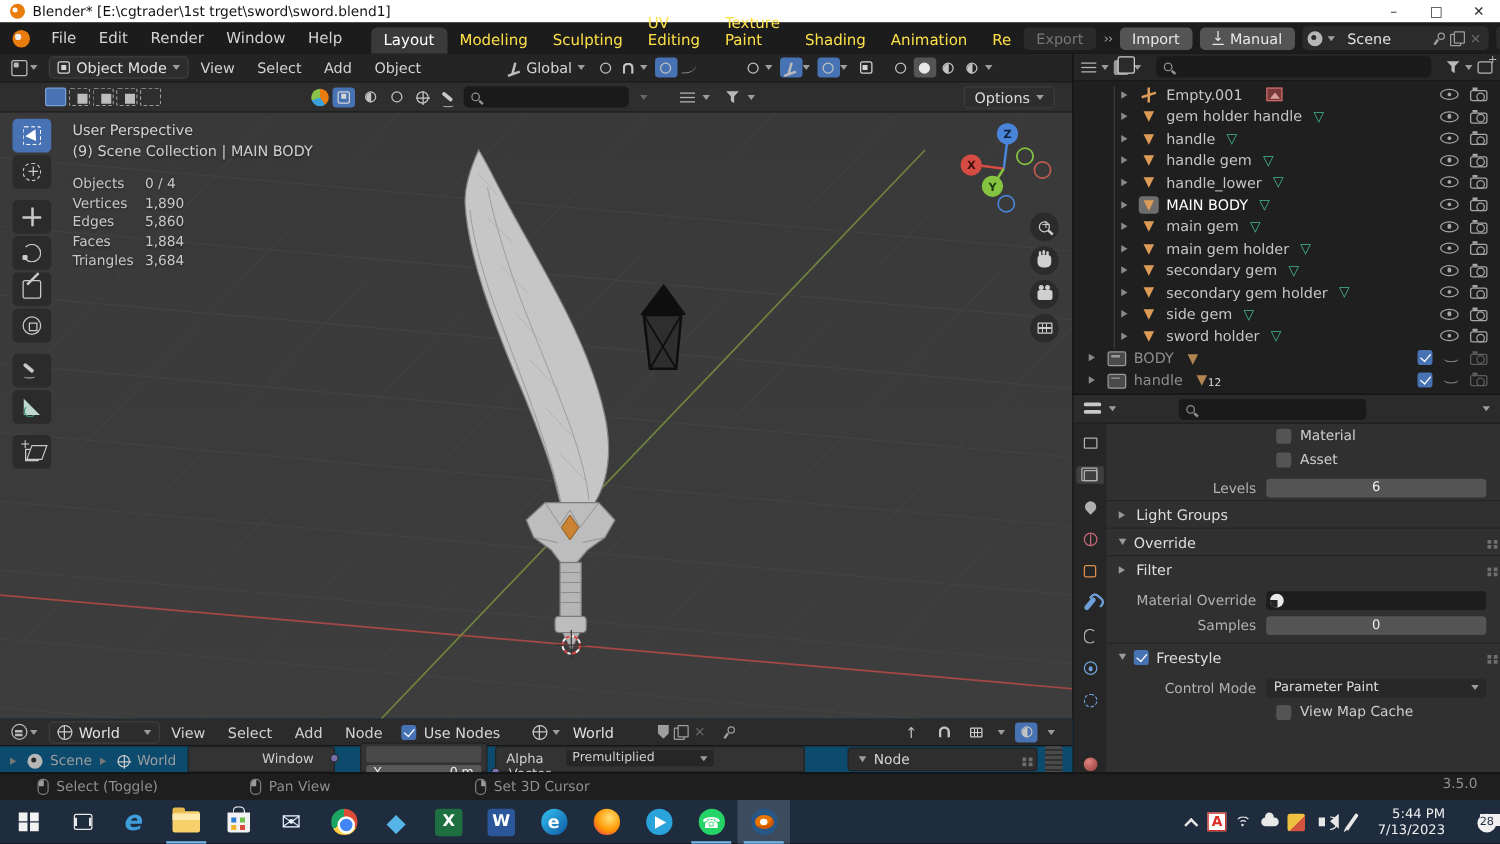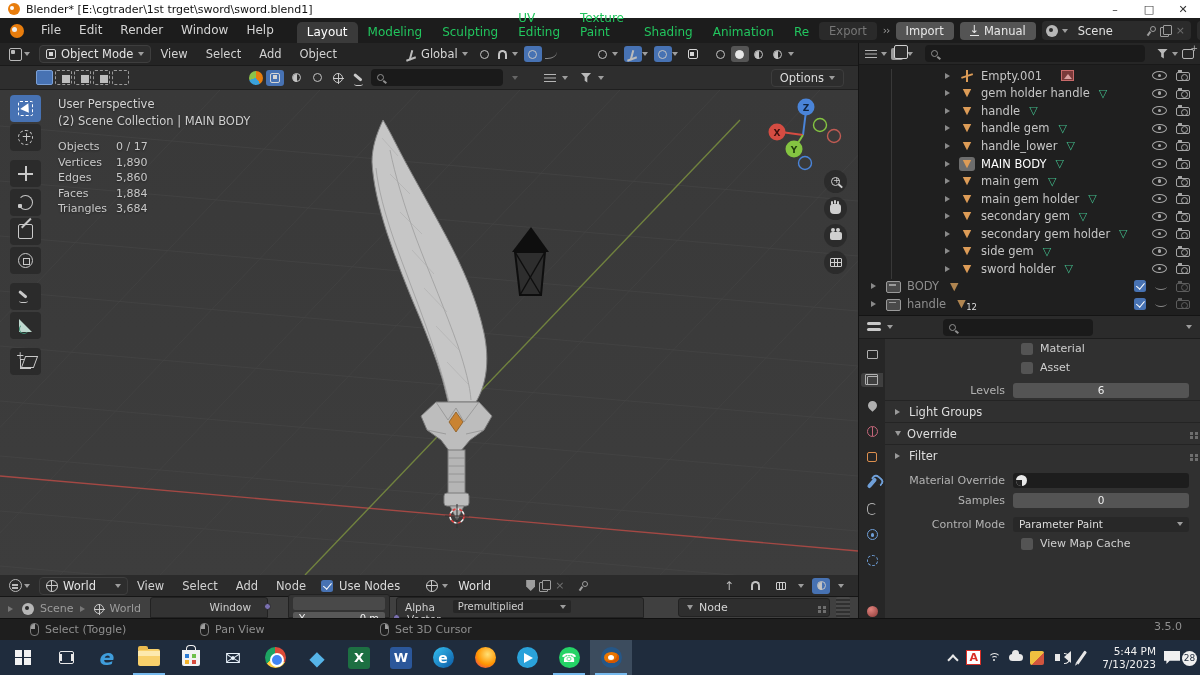--- a/index.html
+++ b/index.html
@@ -11,21 +11,21 @@
 .blogo{width:12px;height:12px;border-radius:50%;background:#e87d0d;position:relative;margin:0 6px 0 8px;}
 .blogo::after{content:"";position:absolute;left:2px;top:3px;width:4px;height:4px;border-radius:50%;background:#fff;}
 .wbtns{margin-left:auto;display:flex;}
 .wbtn{width:34px;height:18px;display:flex;align-items:center;justify-content:center;font-size:11px;color:#333;}
 
 .topbar{left:0;top:18px;width:1200px;height:25px;background:#1c1c1c;display:flex;align-items:center;}
 .blogo2{width:14px;height:14px;border-radius:50%;background:#e87d0d;position:relative;margin:0 8px 0 10px;flex:none;}
 .blogo2::after{content:"";position:absolute;left:2px;top:3px;width:5px;height:5px;border-radius:50%;background:#eee;}
 .menu-item{padding:0 9px;color:#d4d4d4;font-size:12px;line-height:25px;}
 .wtabs{display:flex;margin-left:14px;height:25px;align-items:flex-end;}
-.wtab{padding:3px 10px 4px;color:#22c55e;font-size:12px;border-radius:5px 5px 0 0;}
+.wtab{padding:3px 10px 4px;color:#fde047;font-size:12px;border-radius:5px 5px 0 0;}
 .wtab.active{background:#3a3a3a;color:#fff;}
 .tb-right{margin-left:auto;display:flex;align-items:center;gap:6px;padding-right:6px;}
 .btn{background:#545454;color:#e8e8e8;border-radius:4px;padding:2px 10px;font-size:11.5px;display:flex;align-items:center;gap:5px;}
 .btn.disabled{background:#2a2a2a;color:#777;}
 .chevs{color:#9a9a9a;font-size:11px;letter-spacing:-1px;}
 .dl{position:relative;font-size:11px;color:#e8e8e8;line-height:10px;border-bottom:1.5px solid #e8e8e8;}
 .idblock{display:flex;align-items:center;background:#2b2b2b;border-radius:4px;height:19px;padding:0 4px;gap:4px;}
 .idblock .nm{color:#e0e0e0;font-size:11.5px;padding:0 6px;min-width:70px;}
 .mini-ic{width:12px;height:12px;position:relative;flex:none;}
 .ic-scene{border-radius:50%;background:#b7b7b7;}
@@ -122,21 +122,21 @@
  linear-gradient(transparent 42%,#cfcfcf 42% 58%,transparent 58%);}
 
 .outliner{left:858px;top:43px;width:342px;height:272px;background:#1f1f1f;border-left:1px solid #141414;}
 .ol-head{height:22px;display:flex;align-items:center;gap:4px;padding:0 6px;background:#262626;border-bottom:1px solid #191919;}
 .ol-head .srch{flex:1;margin:0 8px;}
 .icon-newcol{width:12px;height:10px;border:1.4px solid #b5b5b5;border-radius:2px;position:relative;}
 .icon-newcol::after{content:"+";position:absolute;right:-5px;top:-7px;font-size:9px;color:#b5b5b5;}
 .ol-list{position:relative;padding-top:2px;}
 .guide{position:absolute;left:32px;top:4px;width:1px;height:210px;background:#383838;}
 .ol-row{height:17.55px;display:flex;align-items:center;position:relative;font-size:11.5px;color:#c5c5c5;}
-.ol-row.t-mesh,.ol-row.t-empty{padding-left:38px;margin-left:48px;}
+.ol-row.t-mesh,.ol-row.t-empty{padding-left:38px;}
 .ol-row.t-col{padding-left:12px;color:#8d8d8d;}
 .disc{width:0;height:0;border:3.5px solid transparent;border-left:5px solid #8a8a8a;margin-right:6px;flex:none;}
 .obj-ic{display:none;width:16px;height:14px;margin-right:6px;font-size:11px;line-height:14px;text-align:center;flex:none;}
 .t-mesh .ic-mesh{display:block;color:#dd9c57;}
 .t-empty .ic-empty{display:block;position:relative;}
 .ic-empty::before{content:"";position:absolute;left:7px;top:1px;width:1.5px;height:12px;background:#dd9c57;}
 .ic-empty::after{content:"";position:absolute;left:2px;top:6px;width:12px;height:1.5px;background:#dd9c57;transform:rotate(-18deg);}
 .t-col .ic-col{display:block;position:relative;}
 .ic-col::before{content:"";position:absolute;left:1px;top:2px;width:13px;height:10px;border:1.4px solid #9a9a9a;border-radius:2px;background:#4a4a4a;}
 .ic-col::after{content:"";position:absolute;left:4px;top:5px;width:7px;height:1.5px;background:#9a9a9a;}
@@ -195,21 +195,21 @@
 .prow .fld.dark{background:#1d1d1d;justify-content:flex-start;padding-left:3px;gap:6px;}
 .prow .fld.dd{background:#282828;justify-content:space-between;padding:0 6px;color:#ddd;}
 .cbrow{display:flex;align-items:center;height:19px;gap:7px;padding-left:136px;color:#cfcfcf;}
 .phead{display:flex;align-items:center;height:22px;gap:6px;padding:0 10px;border-top:1px solid #242424;color:#dedede;font-size:11.5px;position:relative;}
 .phead .grip{position:absolute;right:8px;top:9px;width:3px;height:3px;background:#6e6e6e;box-shadow:5px 0 0 #6e6e6e,10px 0 0 #6e6e6e,0 4px 0 #6e6e6e,5px 4px 0 #6e6e6e,10px 4px 0 #6e6e6e;}
 .tri-r{width:0;height:0;border:3.5px solid transparent;border-left:5px solid #9a9a9a;}
 .tri-d{width:0;height:0;border:3.5px solid transparent;border-top:5px solid #9a9a9a;margin-top:3px;}
 .matball{width:11px;height:11px;border-radius:50%;background:#e8e8e8;position:relative;overflow:hidden;flex:none;}
 .matball::after{content:"";position:absolute;left:0;top:5px;width:6px;height:6px;background:#222;}
 
-.shader{left:0;top:575px;width:858px;height:43px;background:#404040;overflow:hidden;}
+.shader{left:0;top:575px;width:858px;height:43px;background:#0c4a6e;overflow:hidden;}
 .sh-head{height:22px;background:#2b2b2b;display:flex;align-items:center;border-bottom:1px solid #161616;}
 .ic-nodetr{width:13px;height:13px;border:1.5px solid #b9b9b9;border-radius:50%;position:relative;}
 .ic-nodetr::after{content:"";position:absolute;left:2px;top:4px;width:6px;height:1.5px;background:#b9b9b9;box-shadow:0 3px 0 #b9b9b9;}
 .ic-world{width:12px;height:12px;border:1.4px solid #c9c9c9;border-radius:50%;position:relative;flex:none;}
 .ic-world::before{content:"";position:absolute;left:4px;top:-1px;width:1.2px;height:11px;background:#c9c9c9;}
 .ic-world::after{content:"";position:absolute;left:-1px;top:4px;width:11px;height:1.2px;background:#c9c9c9;}
 .sh-canvas{position:relative;height:21px;}
 .crumb{position:absolute;left:8px;top:5px;display:flex;align-items:center;gap:6px;color:#9c9c9c;font-size:11px;}
 .node{position:absolute;background:#333;border:1px solid #222;border-radius:3px 3px 0 0;color:#cfcfcf;font-size:10.5px;}
 .sock{width:7px;height:7px;border-radius:50%;background:#7a70b0;border:1px solid #2a2a2a;position:absolute;}
@@ -268,21 +268,21 @@
 .tr-wifi i{position:absolute;border:1.6px solid #e8e8e8;border-radius:50%;border-bottom-color:transparent;border-left-color:transparent;border-right-color:transparent;}
 .tr-cloud{width:14px;height:7px;background:#e8e8e8;border-radius:5px;position:relative;}
 .tr-cloud::before{content:"";position:absolute;left:3px;top:-4px;width:7px;height:7px;border-radius:50%;background:#e8e8e8;}
 .tr-img{width:14px;height:14px;background:linear-gradient(135deg,#f0c040 55%,#d1553e 55%);border-radius:2px;}
 .tr-spk{width:5px;height:7px;background:#e8e8e8;position:relative;}
 .tr-spk::before{content:"";position:absolute;left:3px;top:-3px;width:0;height:0;border:6.5px solid transparent;border-right:7px solid #e8e8e8;}
 .tr-spk::after{content:"";position:absolute;left:9px;top:-1px;width:5px;height:9px;border:1.6px solid #e8e8e8;border-left:none;border-radius:0 6px 6px 0;}
 .tr-pen{width:3px;height:15px;background:#e8e8e8;border-radius:1px 1px 0 0;transform:rotate(35deg);position:relative;}
 .tr-pen::after{content:"";position:absolute;left:0;bottom:-3px;width:0;height:0;border-left:1.5px solid transparent;border-right:1.5px solid transparent;border-top:3px solid #e8e8e8;}
 .clock{padding:0 8px;text-align:right;color:#f0f0f0;font-size:10.5px;line-height:13px;}
-.notif{width:36px;height:22px;display:flex;align-items:center;justify-content:flex-start;position:relative;}
+.notif{width:36px;height:22px;display:flex;align-items:center;justify-content:flex-end;position:relative;}
 .notif-ic{width:16px;height:13px;background:#f0f0f0;clip-path:polygon(0 0,100% 0,100% 75%,35% 75%,15% 100%,15% 75%,0 75%);}
 .badge{position:absolute;right:3px;bottom:3px;width:15px;height:15px;border-radius:50%;background:#f0f0f0;color:#1f2c3d;font-size:9px;display:flex;align-items:center;justify-content:center;}
 .flex{display:flex;align-items:center;}
 </style>
 </head>
 <body>
 
 <div id="app">
 
   <div class="abs titlebar">
@@ -512,27 +512,27 @@
       <g>
         <circle cx="457" cy="426" r="7" fill="none" stroke="#d44" stroke-width="1.6" stroke-dasharray="3.5 3.5"></circle>
         <circle cx="457" cy="426" r="7" fill="none" stroke="#eee" stroke-width="1.6" stroke-dasharray="3.5 3.5" stroke-dashoffset="3.5"></circle>
         <line x1="457" y1="414" x2="457" y2="438" stroke="#333" stroke-width="1"></line>
         <line x1="445" y1="426" x2="469" y2="426" stroke="#333" stroke-width="1"></line>
       </g>
     </svg>
 
     <div class="abs vstats">
       <div>User Perspective</div>
-      <div class="dim2">(2) Scene Collection | MAIN BODY</div>
+      <div class="dim2">(9) Scene Collection | MAIN BODY</div>
       <div style="height:9px"></div>
       <div>
 
       <div class="stat-row">
             <b>Objects</b>
-            <span>0 / 17</span>
+            <span>0 / 4</span>
           </div>
           <div class="stat-row">
             <b>Vertices</b>
             <span>1,890</span>
           </div>
           <div class="stat-row">
             <b>Edges</b>
             <span>5,860</span>
           </div>
           <div class="stat-row">
@@ -899,20 +899,26 @@
       <div class="prow" style="margin-top:4px">
         <span class="lbl">Material Override</span>
         <span class="fld dark">
             <span class="matball"></span>
           </span>
       </div>
       <div class="prow">
         <span class="lbl">Samples</span>
         <span class="fld">0</span>
       </div>
+      <div class="phead" style="margin-top:4px">
+          <span class="tri-d"></span>
+          <span class="cb checked"></span>
+          <span>Freestyle</span>
+          <span class="grip"></span>
+        </div>
       <div class="prow" style="margin-top:4px">
         <span class="lbl">Control Mode</span>
         <span class="fld dd">
             <span>Parameter Paint</span>
             <span class="caret"></span>
           </span>
       </div>
       <div class="cbrow">
           <span class="cb"></span>
           <span>View Map Cache</span>

